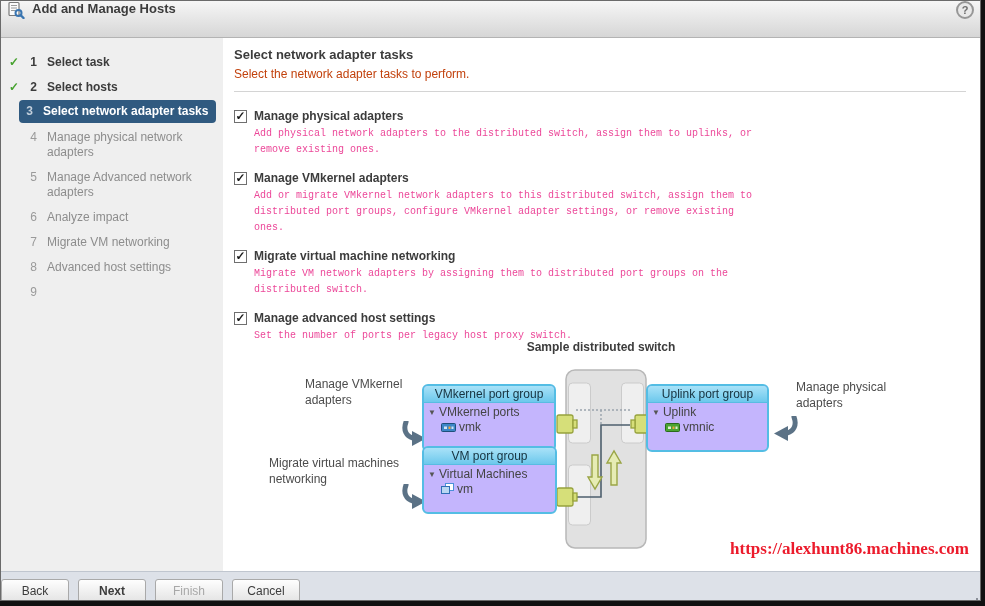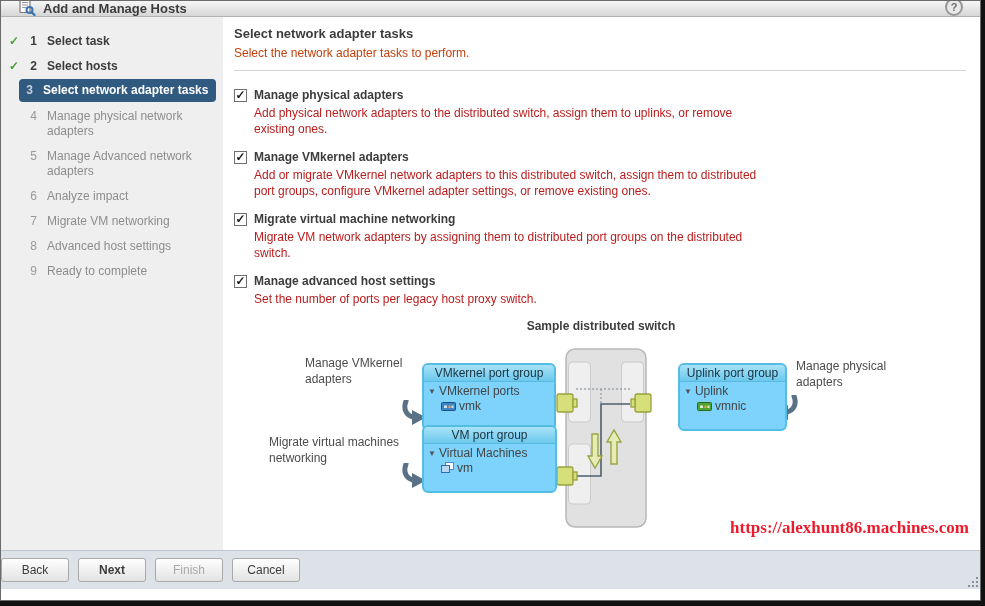--- a/index.html
+++ b/index.html
@@ -1,21 +1,21 @@
 <!DOCTYPE html>
 <html style="--active-step: #305a80; --check-green: #46a22e; --box-blue: #54bde4; --watermark-red: #ec1b2c;"><head>
 <meta charset="utf-8">
 <style>
   * { margin:0; padding:0; box-sizing:border-box; }
   html,body { width:985px; height:606px; background:#111; font-family:"Liberation Sans",sans-serif; }
   #dialog { position:absolute; left:0; top:0; width:981px; height:601px; background:#fff; border:1px solid #6a6a6a; overflow:hidden; }
 
   
-  #titlebar { height:16px; background:linear-gradient(#f6f6f6,#d6d6d6); border-bottom:1px solid #b3b3b3;
-              display:flex; align-items:flex-end; padding:0 17px; }
+  #titlebar { height:37px; background:linear-gradient(#f6f6f6,#d6d6d6); border-bottom:1px solid #b3b3b3;
+              display:flex; align-items:flex-start; padding:0 6px; }
   #titlebar .ticon { width:18px; height:18px; margin-right:7px; }
   #titlebar .ttext { font-size:13px; font-weight:bold; color:#3c3c3c; flex:1; }
   #help { width:18px; height:18px; border:2px solid #979797; border-radius:50%; color:#6e6e6e;
           font-size:11px; font-weight:bold; display:flex; align-items:center; justify-content:center; background:#e9e9e9;}
 
   
   #body { display:flex; height:533px; }
   #sidebar { width:222px; background:#efefef; padding-top:12px; flex-shrink:0; }
   #content { flex:1; background:#fff; position:relative; padding:9px 14px 0 11px; }
 
@@ -34,35 +34,35 @@
   #subheading { font-size:12px; color:#c2410c; margin-top:5px; }
   #content hr { border:none; border-top:1px solid #d4d4d4; margin:10px 0 0 0; }
 
   
   #tasks { margin-top:17px; }
   .task { margin-bottom:13px; }
   .task .trow { display:flex; align-items:center; }
   .cb { width:13px; height:13px; border:1px solid #6f6f6f; background:#fff; font-size:12px; line-height:11px;
         text-align:center; color:#1a1a1a; font-weight:bold; margin-right:7px; flex-shrink:0; }
   .task .tt { font-size:12px; font-weight:bold; color:#3c3c3c; }
-  .task .td { font-size:12px; color:#b91c1c; line-height:16px; margin:3px 0 0 20px; max-width:516px; }
+  .task .td { font-size:10px; color:#ec4899; line-height:16px; margin:3px 0 0 20px; max-width:516px;font-family:Liberation Mono, monospace; }
 
   
   #diagram { position:absolute; left:0; top:0; width:100%; height:100%; pointer-events:none; }
   #diagram > * { pointer-events:auto; }
   .dtitle { position:absolute; left:278px; top:302px; width:200px; text-align:center;
             font-size:12px; font-weight:bold; color:#3c3c3c; }
   .dlabel { position:absolute; font-size:12px; color:#4c4c4c; line-height:16px; }
   .lbl-vmk { left:82px; top:338px; width:120px; }
   .lbl-phy { left:573px; top:341px; width:110px; }
   .lbl-mig { left:46px; top:417px; width:155px; }
 
-  .pg-box { position:absolute; border:2px solid var(--box-blue,#54bde4); border-radius:6px; background:#7dd3fc; overflow:hidden; padding-bottom:16px; }
+  .pg-box { position:absolute; border:2px solid var(--box-blue,#54bde4); border-radius:6px; background:#c4b5fd; overflow:hidden; padding-bottom:16px; }
   .pg-vmkernel { left:199px; top:346px; width:134px; }
-  .pg-uplink  { left:423px; top:346px; width:109px;margin-left:32px; }
+  .pg-uplink  { left:423px; top:346px; width:123px; }
   .pg-vm      { left:199px; top:408px; width:135px; }
   .pg-h { background:linear-gradient(#a9e2f8,#6cc8ec); border-bottom:1px solid #58bce2; font-size:12px;
           color:#16323f; text-align:center; padding:1px 2px; }
   .pg-r { font-size:12px; color:#444; padding:2px 3px 0 4px; display:flex; align-items:center; }
   .pg-r .tri { font-size:8px; color:#555; margin-right:3px; }
   .pg-i { font-size:12px; color:#444; padding:1px 0 0 17px; display:flex; align-items:center; }
   .pg-i .ic { margin-right:3px; display:inline-flex; }
 
   .swoosh { position:absolute; width:27px; height:25px; }
   .sw-1 { left:176px; top:383px; }
@@ -145,21 +145,20 @@
           <span class="l">Migrate VM networking</span>
         </div>
         <div class="step pending">
           <span class="c"></span>
           <span class="n">8</span>
           <span class="l">Advanced host settings</span>
         </div>
         <div class="step pending">
           <span class="c"></span>
           <span class="n">9</span>
-          <span class="l">Ready to complete</span>
         </div>
       </div>
 
     <div id="content">
       <div id="heading">Select network adapter tasks</div>
       <div id="subheading">Select the network adapter tasks to perform.</div>
       <hr>
       <div id="tasks">
           <div class="task">
             <div class="trow">

